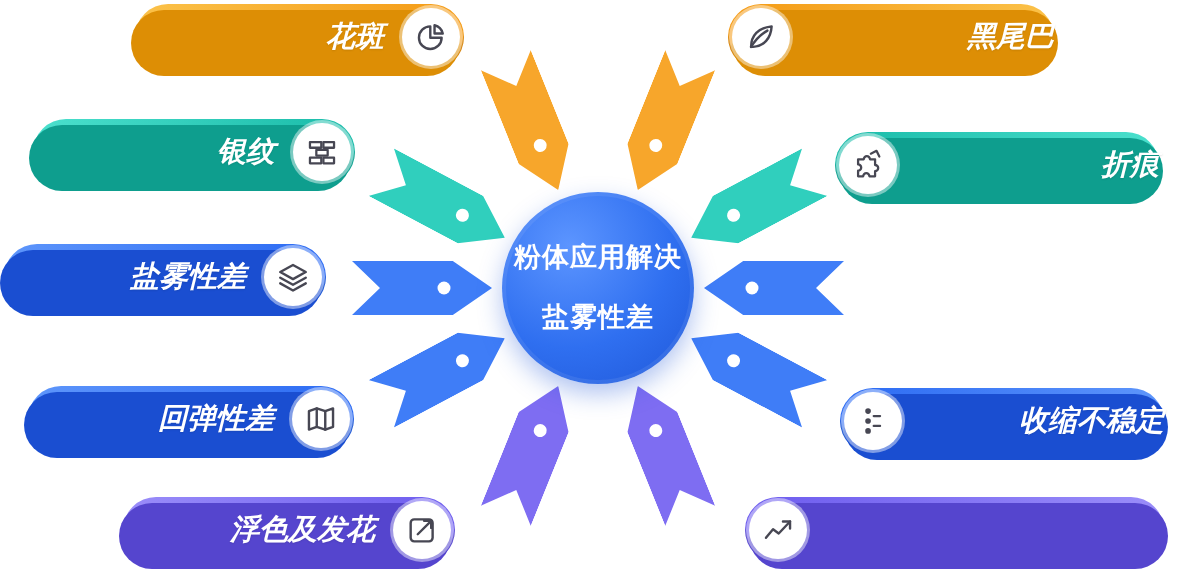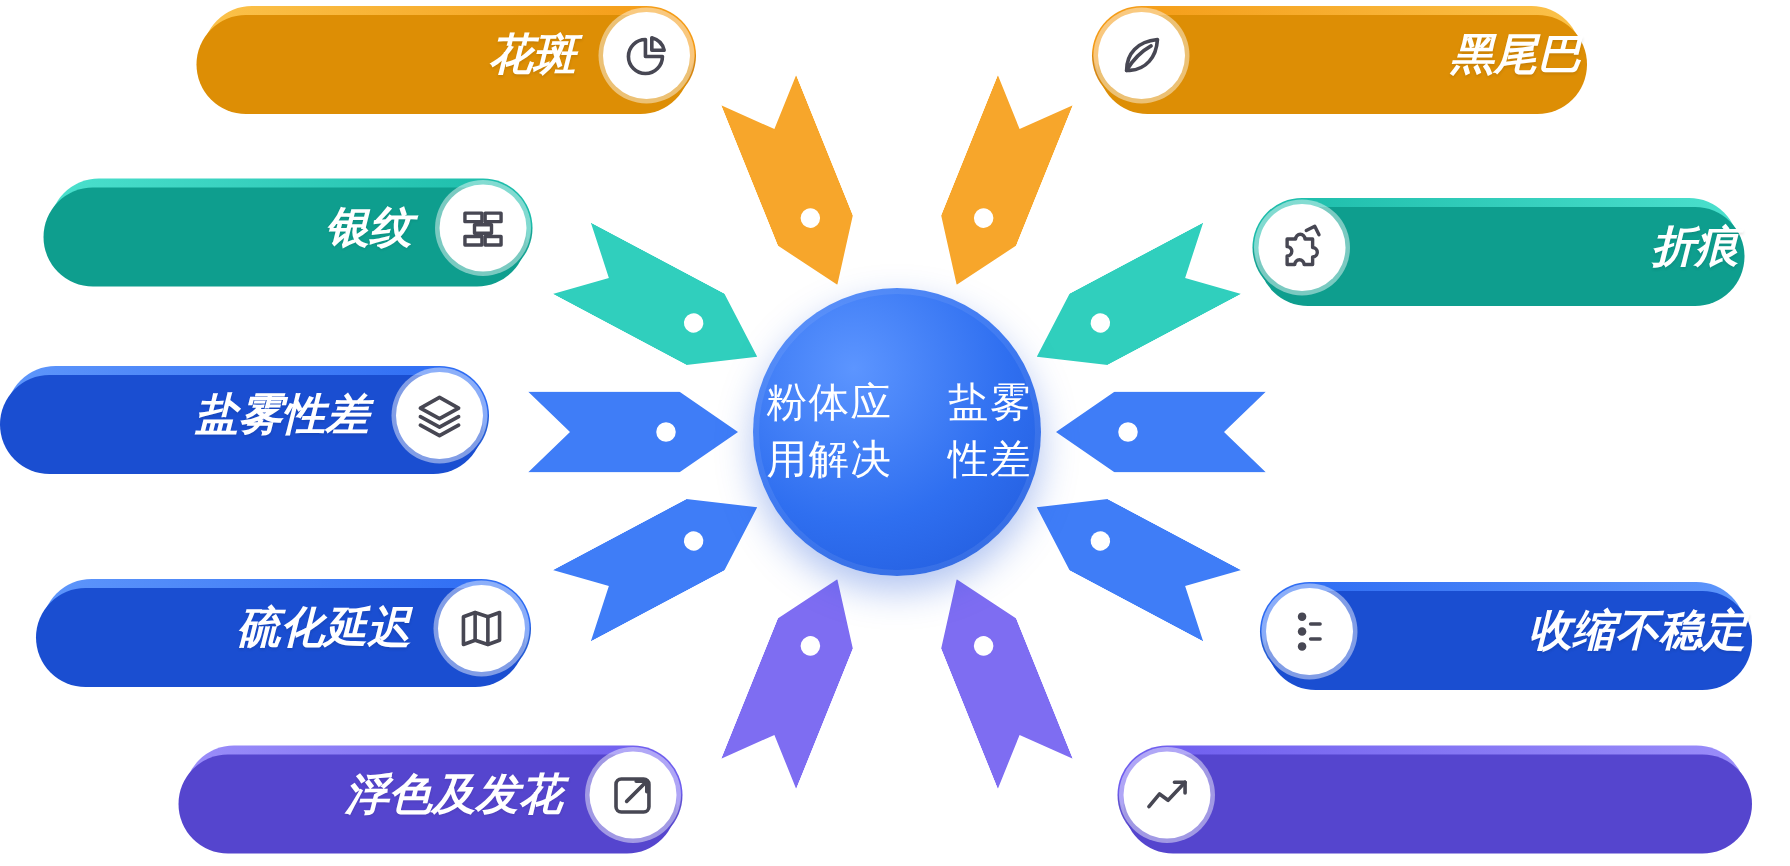--- a/index.html
+++ b/index.html
@@ -31,22 +31,22 @@
   .pill-label{white-space:nowrap;text-shadow:0 1px 2px rgba(0,0,0,0.10);}
   .icon-circle{
     width:58px;height:58px;border-radius:50%;background:#fff;flex:0 0 auto;
     display:flex;align-items:center;justify-content:center;
     box-shadow:0 0 0 3px rgba(255,255,255,0.45);
   }
   
   .hub{
     position:absolute;left:502px;top:192px;width:192px;height:192px;border-radius:50%;
     background:radial-gradient(circle at 35% 28%,#5c95ff 0%,#2f6ff0 55%,#1f57d8 100%);
-    display:flex;flex-direction:row;align-items:center;justify-content:center;
-    color:#fff;font-size:27px;font-weight:normal;letter-spacing:1px;z-index:6;
+    display:flex;flex-direction:column;align-items:center;justify-content:center;
+    color:#fff;font-size:27px;font-weight:bold;letter-spacing:1px;z-index:6;
     box-shadow:0 10px 24px rgba(31,87,216,0.35), inset 0 0 0 4px rgba(255,255,255,0.08);
     text-align:center;line-height:1.4;gap:22px;
   }
   
   #ring{position:absolute;inset:0;z-index:2;}
   .arrow{position:absolute;width:140px;height:54px;}
   .arrow .shape{
     width:100%;height:100%;
     clip-path:polygon(0 0,72% 0,100% 50%,72% 100%,0 100%,20% 50%);
   }
@@ -132,21 +132,21 @@
     <span class="icon-circle">
       <svg width="34" height="34" viewBox="0 0 24 24" fill="none" stroke="#474753" stroke-width="1.7" stroke-linecap="round" stroke-linejoin="round">
         <path d="M12 3.5 L21 8.5 L12 13.5 L3 8.5 Z"></path>
         <path d="M3 12.5 L12 17.5 L21 12.5"></path>
         <path d="M3 16.5 L12 21.5 L21 16.5"></path>
       </svg>
     </span>
   </div>
 
   <div class="pill left blue" style="left:28px;top:386px;width:322px">
-    <span class="pill-label">硫化延迟</span>
+    <span class="pill-label">回弹性差</span>
     <span class="icon-circle">
       <svg width="34" height="34" viewBox="0 0 24 24" fill="none" stroke="#474753" stroke-width="1.7" stroke-linecap="round" stroke-linejoin="round">
         <path d="M3.5 6.5 L9 4.5 L15 6.5 L20.5 4.5 V17.5 L15 19.5 L9 17.5 L3.5 19.5 Z"></path>
         <path d="M9 4.5 V17.5"></path>
         <path d="M15 6.5 V19.5"></path>
       </svg>
     </span>
   </div>
 
   <div class="pill left purple" style="left:123px;top:497px;width:328px">

